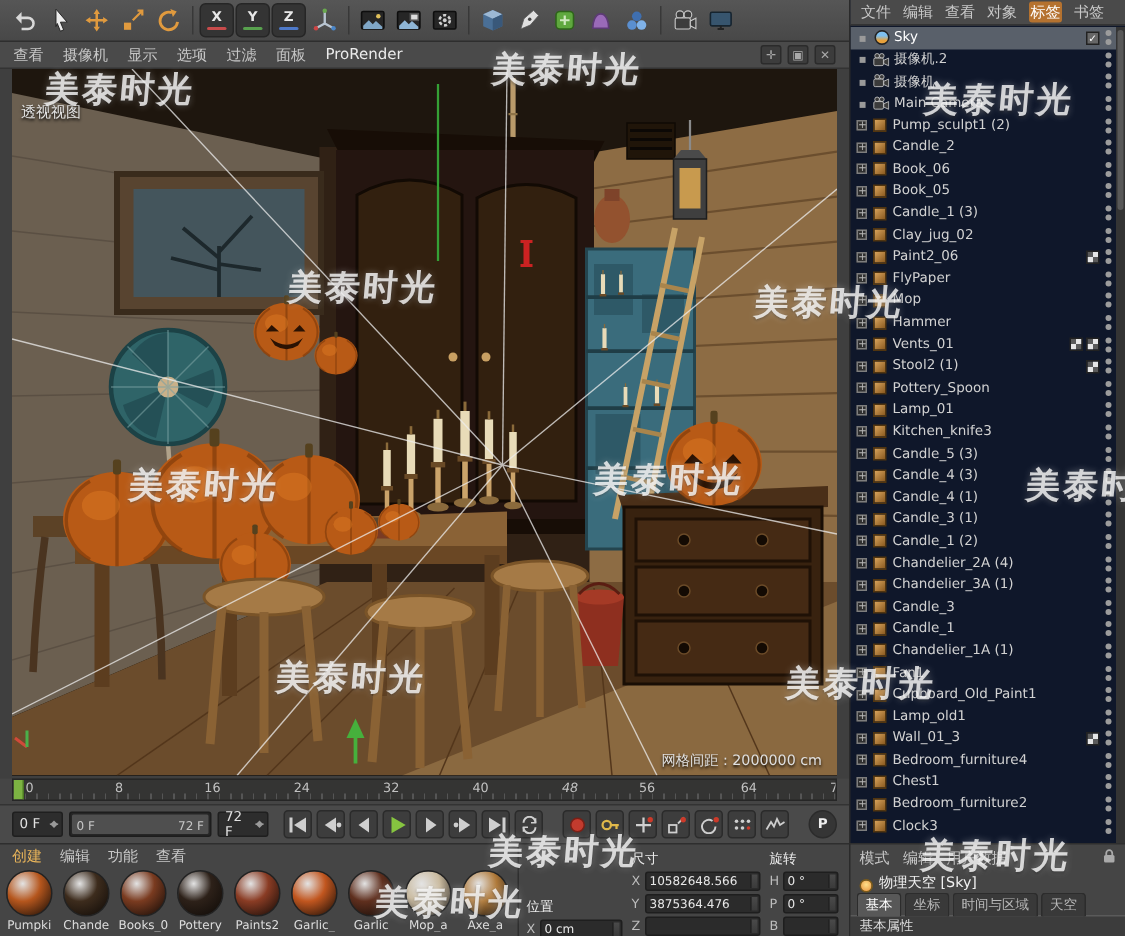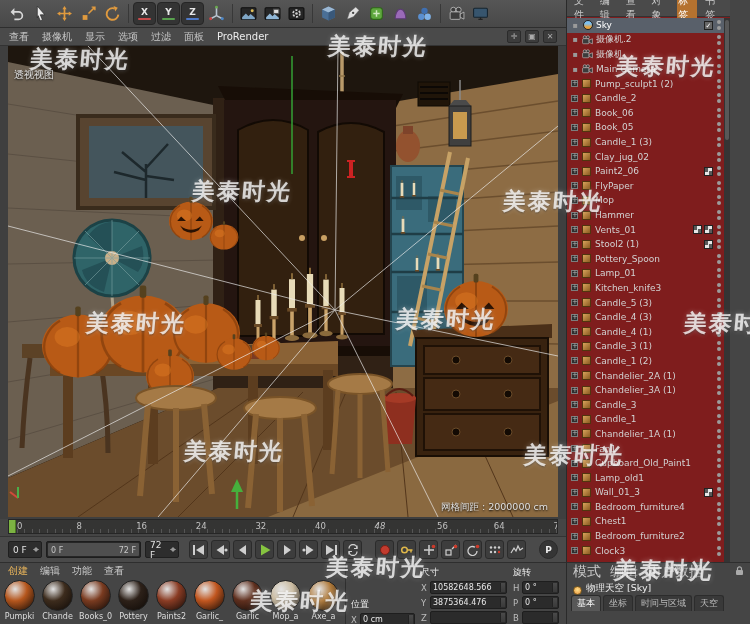--- a/index.html
+++ b/index.html
@@ -37,21 +37,21 @@
 .spin i{position:absolute;right:2px;top:2px;width:0;height:0;border:3px solid transparent;border-bottom-color:#9a9a9a}
 .spin em{position:absolute;right:2px;bottom:2px;width:0;height:0;border:3px solid transparent;border-top-color:#9a9a9a;font-style:normal}
 .range{width:106px;height:17px;background:#262626;border:1px solid #1d1d1d;border-radius:2px;position:relative;font-size:8px;color:#c6c6c6}
 .range .fill{position:absolute;inset:1px;background:#4f4f4f;border-radius:1px}
 .range .s{position:absolute;left:4px;top:4px}
 .range .e{position:absolute;right:4px;top:4px}
 .tbt{width:19px;height:19px;background:#3d3d3d;border:1px solid #2b2b2b;border-radius:3px;display:flex;align-items:center;justify-content:center;flex:0 0 auto}
 .pcircle{border-radius:50%;color:#eee;font-size:9px;font-weight:bold;background:#353535}
 
 
-.right-panel{position:absolute;left:566px;top:0;width:164px;height:562px;background:#7f1d1d;border-left:1px solid #2a2a2a}
+.right-panel{position:absolute;left:566px;top:0;width:184px;height:562px;background:#0f172a;border-left:1px solid #2a2a2a}
 .om-menu{height:17px;display:flex;align-items:center;gap:8px;padding:0 7px;background:#4a4a4a;border-bottom:1px solid #333;font-size:10px;color:#c8c8c8}
 .om-menu .hl{background:#b5722f;color:#fff;padding:0 1px;border-radius:2px}
 .om-list{position:absolute;left:0;right:6px;top:18px;bottom:0;overflow:hidden}
 .om-scroll{position:absolute;right:0;top:18px;bottom:0;width:6px;background:#343434}
 .om-scroll i{position:absolute;left:1px;right:1px;top:2px;height:120px;background:#585858;border-radius:2px}
 .om-row{height:14.6px;display:flex;align-items:center;gap:3px;padding-left:4px;font-size:9px;color:#d2d2d2;white-space:nowrap}
 .om-row.selected{background:#59606a;color:#fff}
 .om-expand{width:8px;flex:0 0 auto;text-align:center;color:#b8b8b8}
 .om-expand.plus{width:7px;height:7px;border:1px solid #7d7d7d;font-size:7px;line-height:5px;background:#2f2f2f}
 .om-expand.dotk{font-size:8px;color:#9a9a9a}
@@ -78,21 +78,21 @@
 .coords{position:absolute;left:345px;top:562px;width:221px;height:62px;background:#454545;border-top:1px solid #2e2e2e;border-left:1px solid #2e2e2e;padding:3px 5px;overflow:hidden}
 #coord-cols{display:flex;gap:6px}
 .ccol{flex:0 0 auto}
 .chead{color:#ececec;font-size:9px;margin-bottom:1px}
 .crow{display:flex;align-items:center;gap:2px;height:15px}
 .clab{width:7px;color:#bdbdbd;font-size:8.5px}
 .cfield{flex:1;height:13px;background:#2b2b2b;border:1px solid #1e1e1e;border-radius:2px;color:#e8e8e8;font-size:8px;display:flex;align-items:center;padding:0 8px 0 2px;position:relative;overflow:hidden;white-space:nowrap}
 .cfield b{position:absolute;right:1px;top:1px;bottom:1px;width:5px;background:linear-gradient(#4a4a4a,#3a3a3a);border-left:1px solid #222}
 
 .attrs{position:absolute;left:566px;top:562px;width:184px;height:62px;background:#454545;border-top:1px solid #2e2e2e;border-left:1px solid #2a2a2a;overflow:hidden}
-.attr-menu{height:16px;display:flex;align-items:flex-start;gap:9px;padding:0 6px;font-size:14px;color:#c8c8c8}
+.attr-menu{height:16px;display:flex;align-items:flex-end;gap:9px;padding:0 6px;font-size:10px;color:#c8c8c8}
 .attr-menu .lock{margin-left:auto}
 .attr-title{height:16px;display:flex;align-items:flex-end;gap:4px;padding:0 6px;color:#f0f0f0;font-size:9.5px}
 .sun-ic{width:9px;height:9px;border-radius:50%;background:radial-gradient(circle at 50% 40%,#ffe08a,#e8913c);border:1px solid #7a5a1a}
 .attr-tabs{height:15px;display:flex;gap:2px;padding:0 4px;align-items:center}
 .attr-tab{padding:1px 5px;background:#393939;border:1px solid #2c2c2c;border-bottom:none;border-radius:3px 3px 0 0;color:#b8b8b8;font-size:9px}
 .attr-tab.active{background:#585858;color:#fff}
 .attr-section{height:14px;background:#3c3c3c;border-top:1px solid #5a5a5a;color:#dcdcdc;padding:0 6px;display:flex;align-items:center;font-size:9px}
 
 
 .wm{position:absolute;z-index:60;color:rgba(255,255,255,.78);font-size:23px;font-weight:bold;letter-spacing:2px;transform:skewX(-5deg);text-shadow:0 0 5px rgba(255,255,255,.35),0 1px 2px rgba(0,0,0,.4);pointer-events:none;white-space:nowrap}
@@ -488,21 +488,21 @@
   <div class="ruler">
     <div class="ticks-strip"></div>
     <div id="ruler-ticks">
         <span class="tick" style="left: 8px;">0</span>
         <span class="tick" style="left: 67.6px;">8</span>
         <span class="tick" style="left: 127.2px;">16</span>
         <span class="tick" style="left: 186.8px;">24</span>
         <span class="tick" style="left: 246.4px;">32</span>
         <span class="tick" style="left: 306px;">40</span>
         <span class="tick" style="left: 365.6px; font-style: italic;">48</span>
-        <span class="tick" style="left: 428px;">56</span>
+        <span class="tick" style="left: 417px;">56</span>
         <span class="tick" style="left: 484.8px;">64</span>
         <span class="tick" style="left: 544.4px;">72</span>
       </div>
     <div class="playhead"></div>
   </div>
 
   <div class="transport">
     <div class="spin">
         <span>0 F</span>
         <i></i>
@@ -953,21 +953,21 @@
               <i></i>
               <i></i>
             </div>
           </div>
         </div>
         <div class="om-row">
           <div class="om-expand plus">+</div>
           <div class="om-icon">
             <span class="oi-mesh"></span>
           </div>
-          <div class="om-name">Chandelier_2A (1)</div>
+          <div class="om-name">Chandelier_2A (4)</div>
           <div class="om-right">
             <div class="om-dots">
               <i></i>
               <i></i>
             </div>
           </div>
         </div>
         <div class="om-row">
           <div class="om-expand plus">+</div>
           <div class="om-icon">
@@ -1268,20 +1268,21 @@
     <div class="attr-title">
       <span class="sun-ic"></span>
       <span>物理天空 [Sky]</span>
     </div>
     <div class="attr-tabs" id="attr-tabs">
         <div class="attr-tab active">基本</div>
         <div class="attr-tab">坐标</div>
         <div class="attr-tab">时间与区域</div>
         <div class="attr-tab">天空</div>
       </div>
+    <div class="attr-section">基本属性</div>
   </div>
 
 <div class="wm" style="left: 30px; top: 44px;">美泰时光</div>
     <div class="wm" style="left: 328px; top: 31px;">美泰时光</div>
     <div class="wm" style="left: 616px; top: 51px;">美泰时光</div>
     <div class="wm" style="left: 192px; top: 176px;">美泰时光</div>
     <div class="wm" style="left: 503px; top: 186px;">美泰时光</div>
     <div class="wm" style="left: 86px; top: 308px;">美泰时光</div>
     <div class="wm" style="left: 396px; top: 304px;">美泰时光</div>
     <div class="wm" style="left: 684px; top: 308px;">美泰时光</div>

